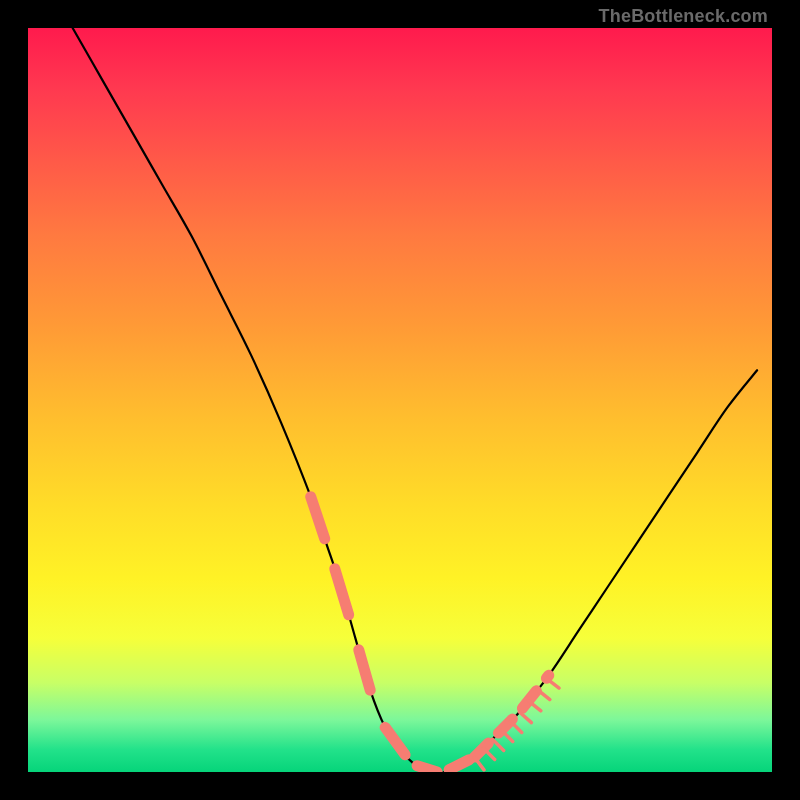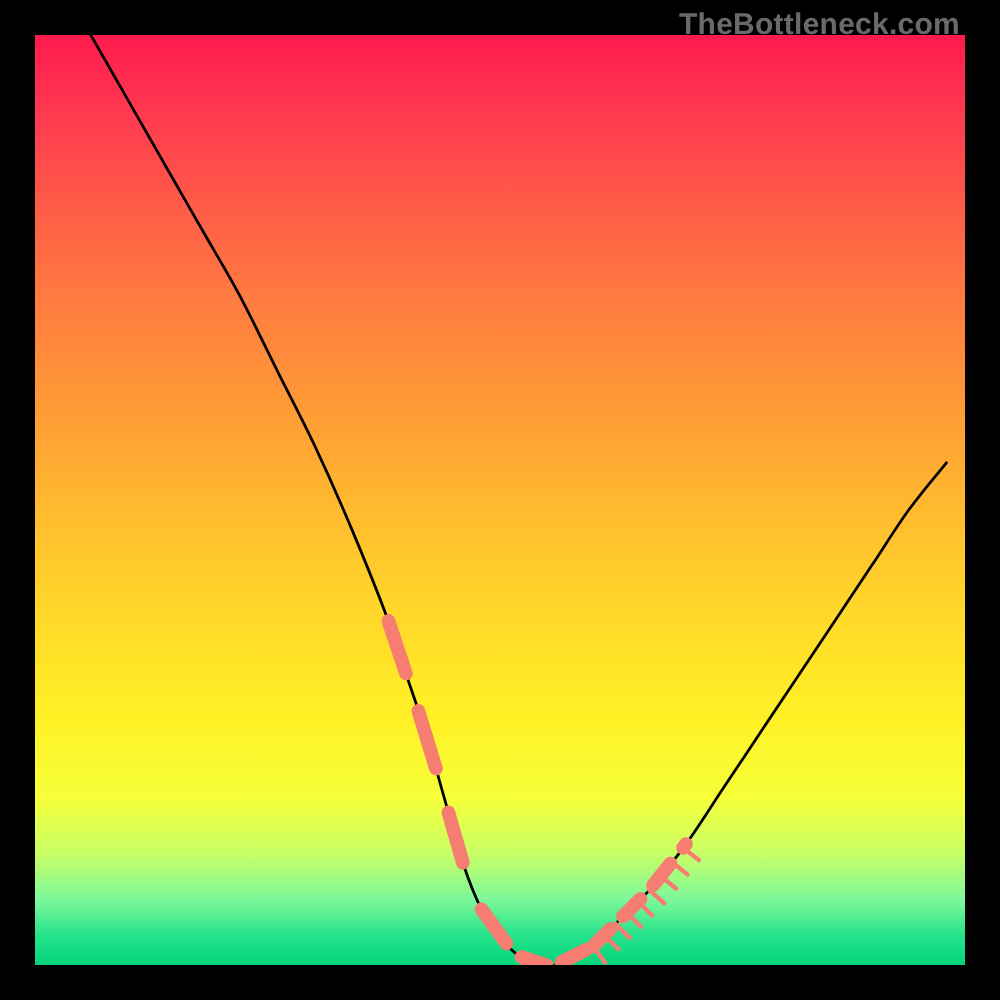--- a/index.html
+++ b/index.html
@@ -29,21 +29,21 @@
       #c8ff66 88%,
       #7cf79a 93%,
       #22e28a 97%,
       #06d47a 100%);
   }
   .watermark {
     position: absolute;
     top: 6px;
     right: 32px;
     font-family: Arial, Helvetica, sans-serif;
-    font-size: 24px;
+    font-size: 18px;
     font-weight: 600;
     color: #6a6a6a;
     letter-spacing: 0.2px;
   }
   svg.overlay {
     position: absolute;
     left: 28px;
     top: 28px;
     width: 744px;
     height: 744px;

